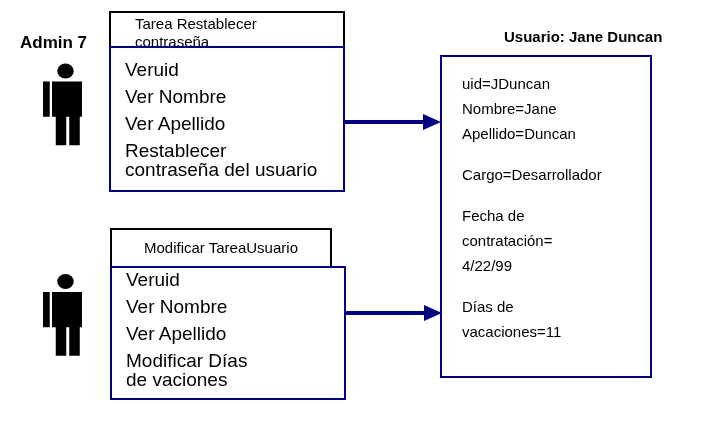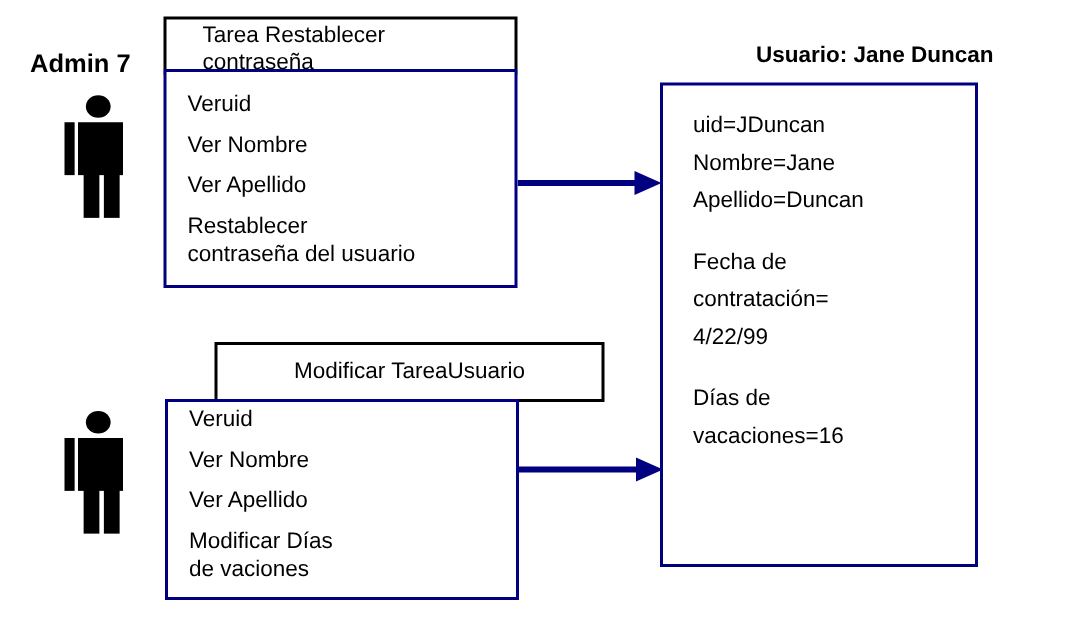--- a/index.html
+++ b/index.html
@@ -28,21 +28,21 @@
     background:var(--white);
     box-sizing:border-box;
     font-size:15px;line-height:18px;
     white-space:pre-line;
   }
   .task-box-body{
     position:absolute;
     border:2px solid var(--navy);
     background:var(--white);
     box-sizing:border-box;
-    font-size:15px;
+    font-size:19px;
   }
   .task-item{
     line-height:19px;
     margin:0 0 8px 0;
     white-space:pre-line;
   }
   .hdr-left{padding:2px 4px 0 24px;}
   .hdr-center{text-align:center;padding-top:9px;}
   .body-pad1{padding:12px 6px 0 14px;}
   .body-pad2{padding:2px 6px 0 14px;}
@@ -91,21 +91,21 @@
   </div>
 
   <svg class="person" style="left:40px;top:262px;" width="45" height="105" viewBox="0 0 60 110" aria-hidden="true">
     <ellipse cx="34" cy="11" rx="11" ry="10" fill="#000"></ellipse>
     <rect x="4" y="25" width="9" height="47" fill="#000"></rect>
     <rect x="16" y="25" width="40" height="47" fill="#000"></rect>
     <rect x="21" y="70" width="14" height="40" fill="#000"></rect>
     <rect x="39" y="70" width="14" height="40" fill="#000"></rect>
   </svg>
 
-  <div class="task-box-header hdr-center" style="left:110px;top:228px;width:260px;height:40px;margin-left:33px;">Modificar TareaUsuario</div>
+  <div class="task-box-header hdr-center" style="left:110px;top:228px;width:222px;height:40px;">Modificar TareaUsuario</div>
   <div class="task-box-body body-pad2" style="left:110px;top:266px;width:236px;height:134px;">
     <div class="task-item">Veruid</div>
     <div class="task-item">Ver Nombre</div>
     <div class="task-item">Ver Apellido</div>
     <div class="task-item">Modificar Días
 de vaciones</div>
   </div>
 
   <svg class="arrow" style="left:345px;top:112px;" width="97" height="20" viewBox="0 0 97 20" aria-hidden="true">
     <line x1="0" y1="10" x2="80" y2="10" stroke="#000080" stroke-width="4"></line>
@@ -115,20 +115,21 @@
   <svg class="arrow" style="left:346px;top:303px;" width="97" height="20" viewBox="0 0 97 20" aria-hidden="true">
     <line x1="0" y1="10" x2="80" y2="10" stroke="#000080" stroke-width="4"></line>
     <polygon points="78,2 78,18 96,10" fill="#000080"></polygon>
   </svg>
 
   <div class="user-title" style="left:468px;top:28px;margin-left:36px;">Usuario: Jane Duncan</div>
   <div class="user-box" style="left:440px;top:55px;width:212px;height:323px;">
     <div class="user-field">uid=JDuncan
 Nombre=Jane
 Apellido=Duncan</div>
+    <div class="user-field">Cargo=Desarrollador</div>
     <div class="user-field">Fecha de
 contratación=
 4/22/99</div>
     <div class="user-field">Días de
-vacaciones=16</div>
+vacaciones=11</div>
   </div>
 
 </div>
 
 </body></html>

